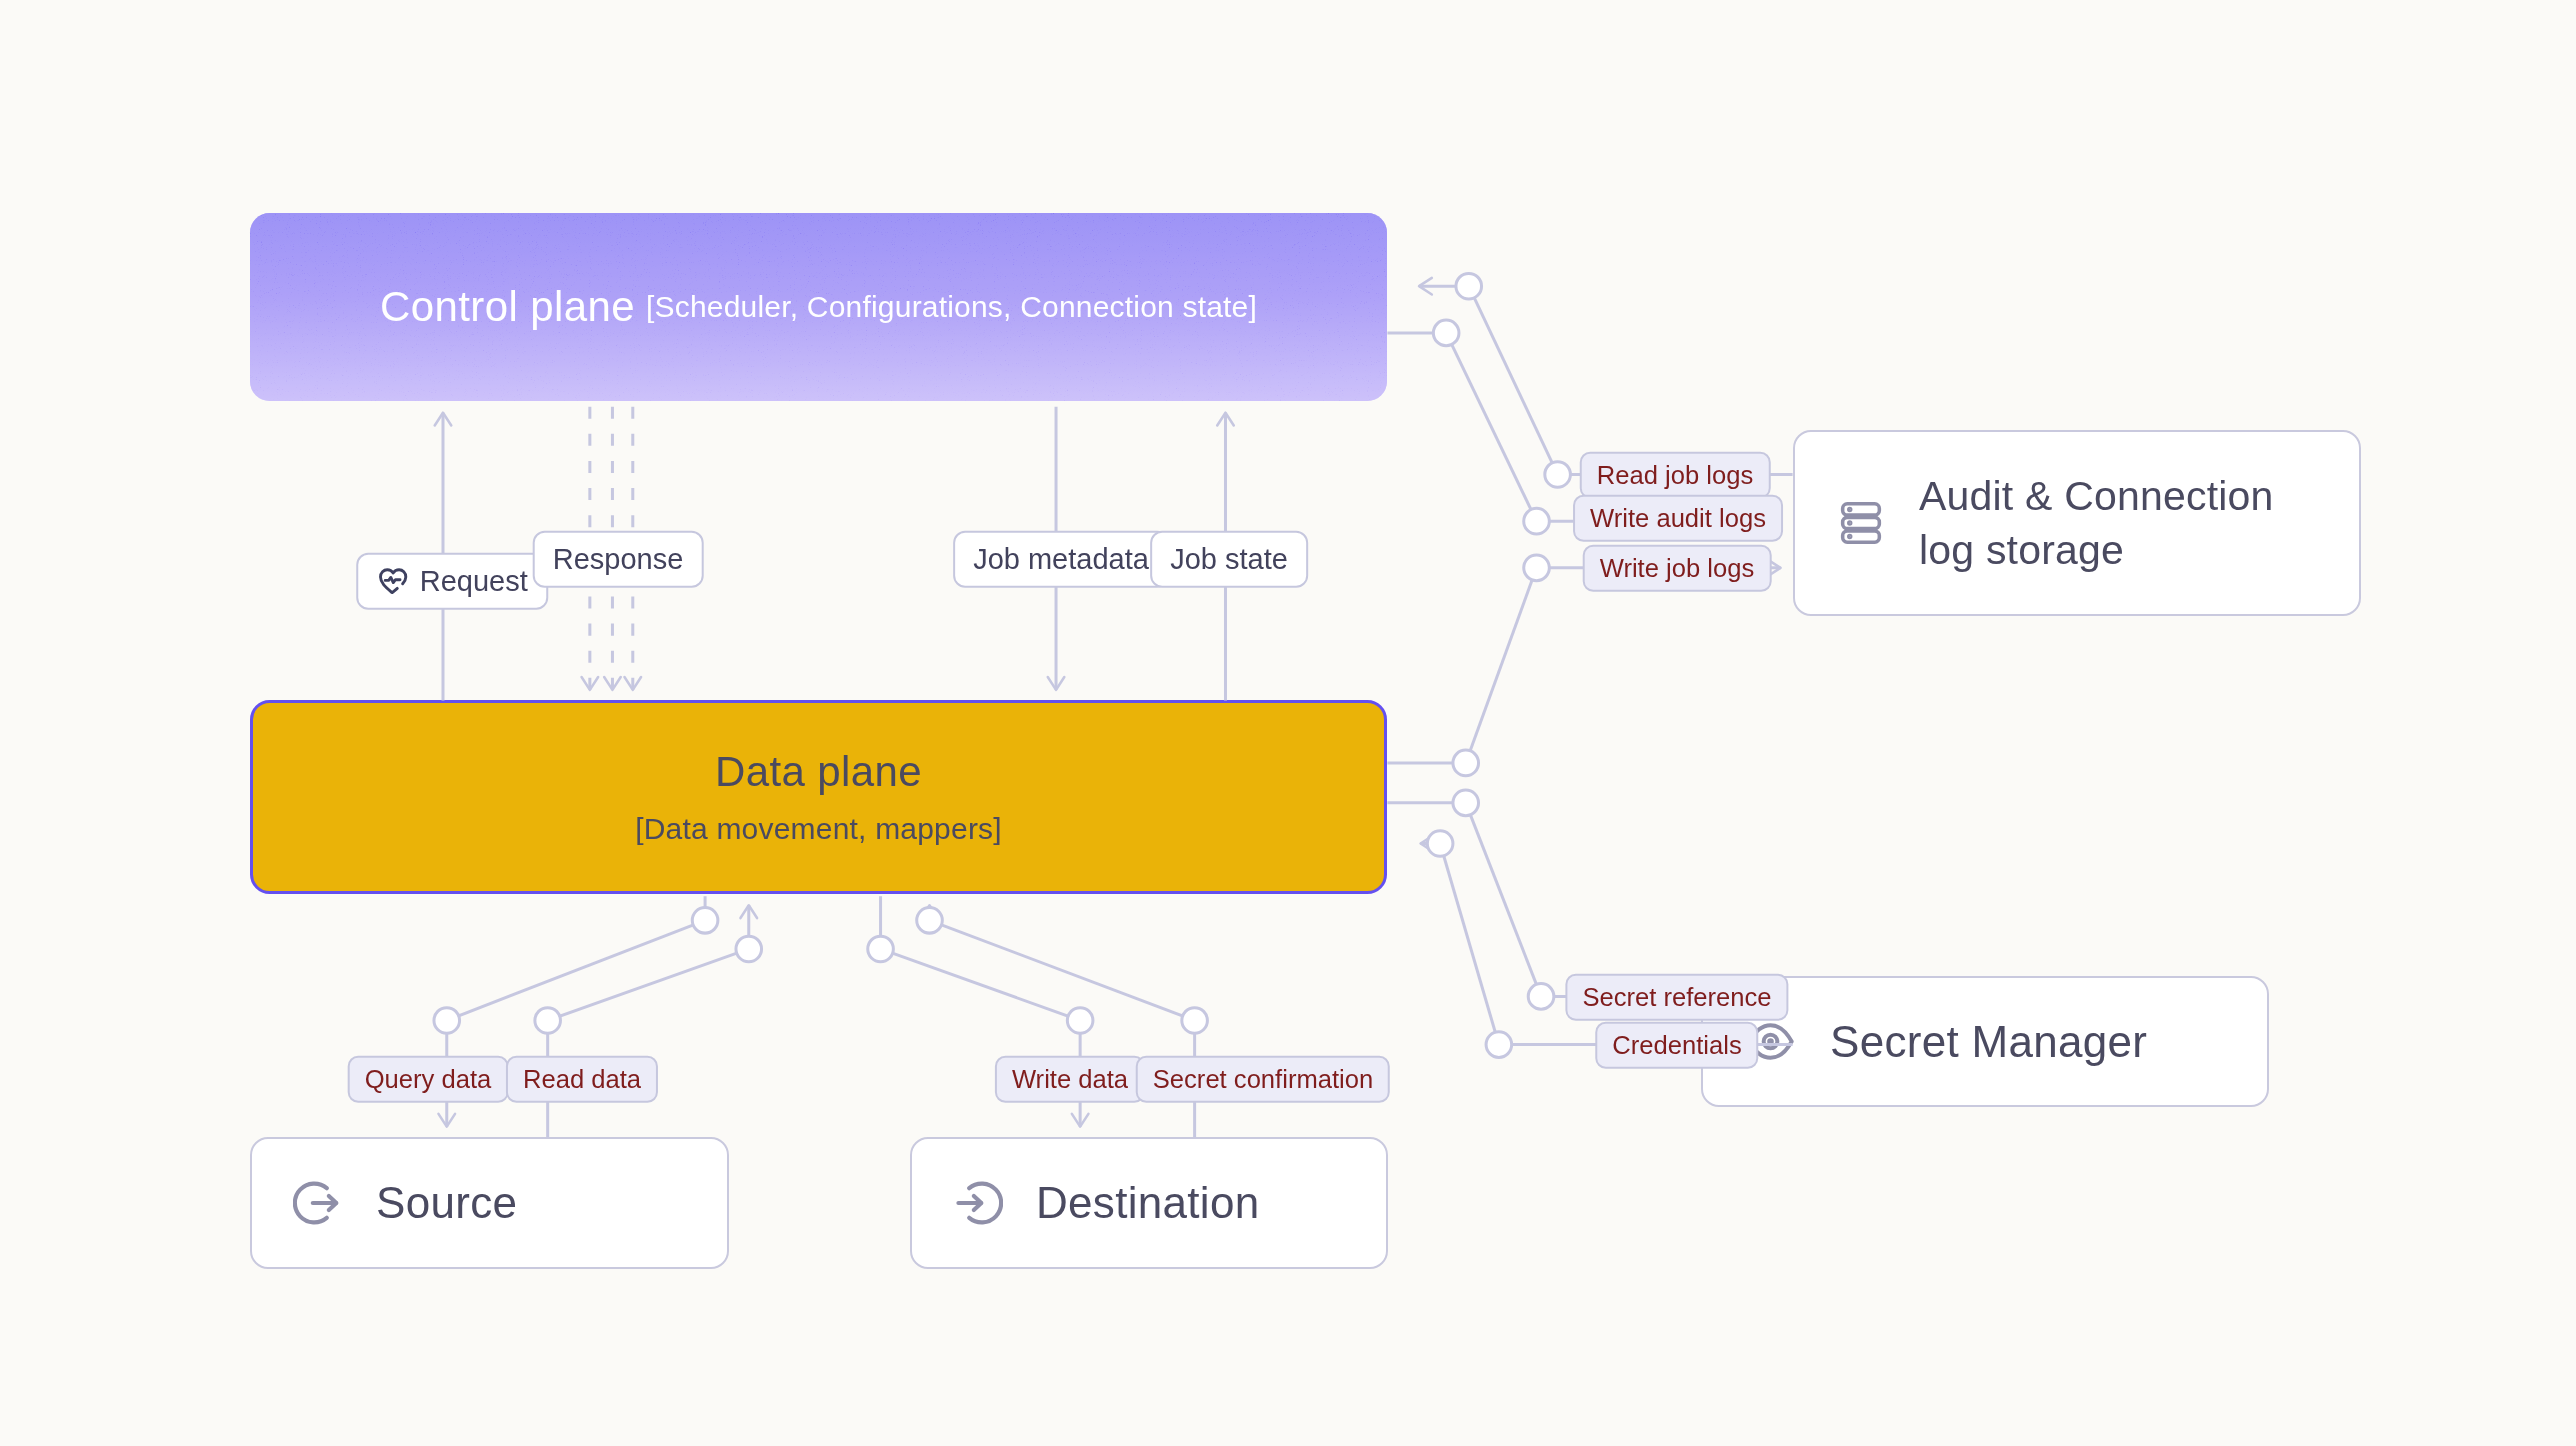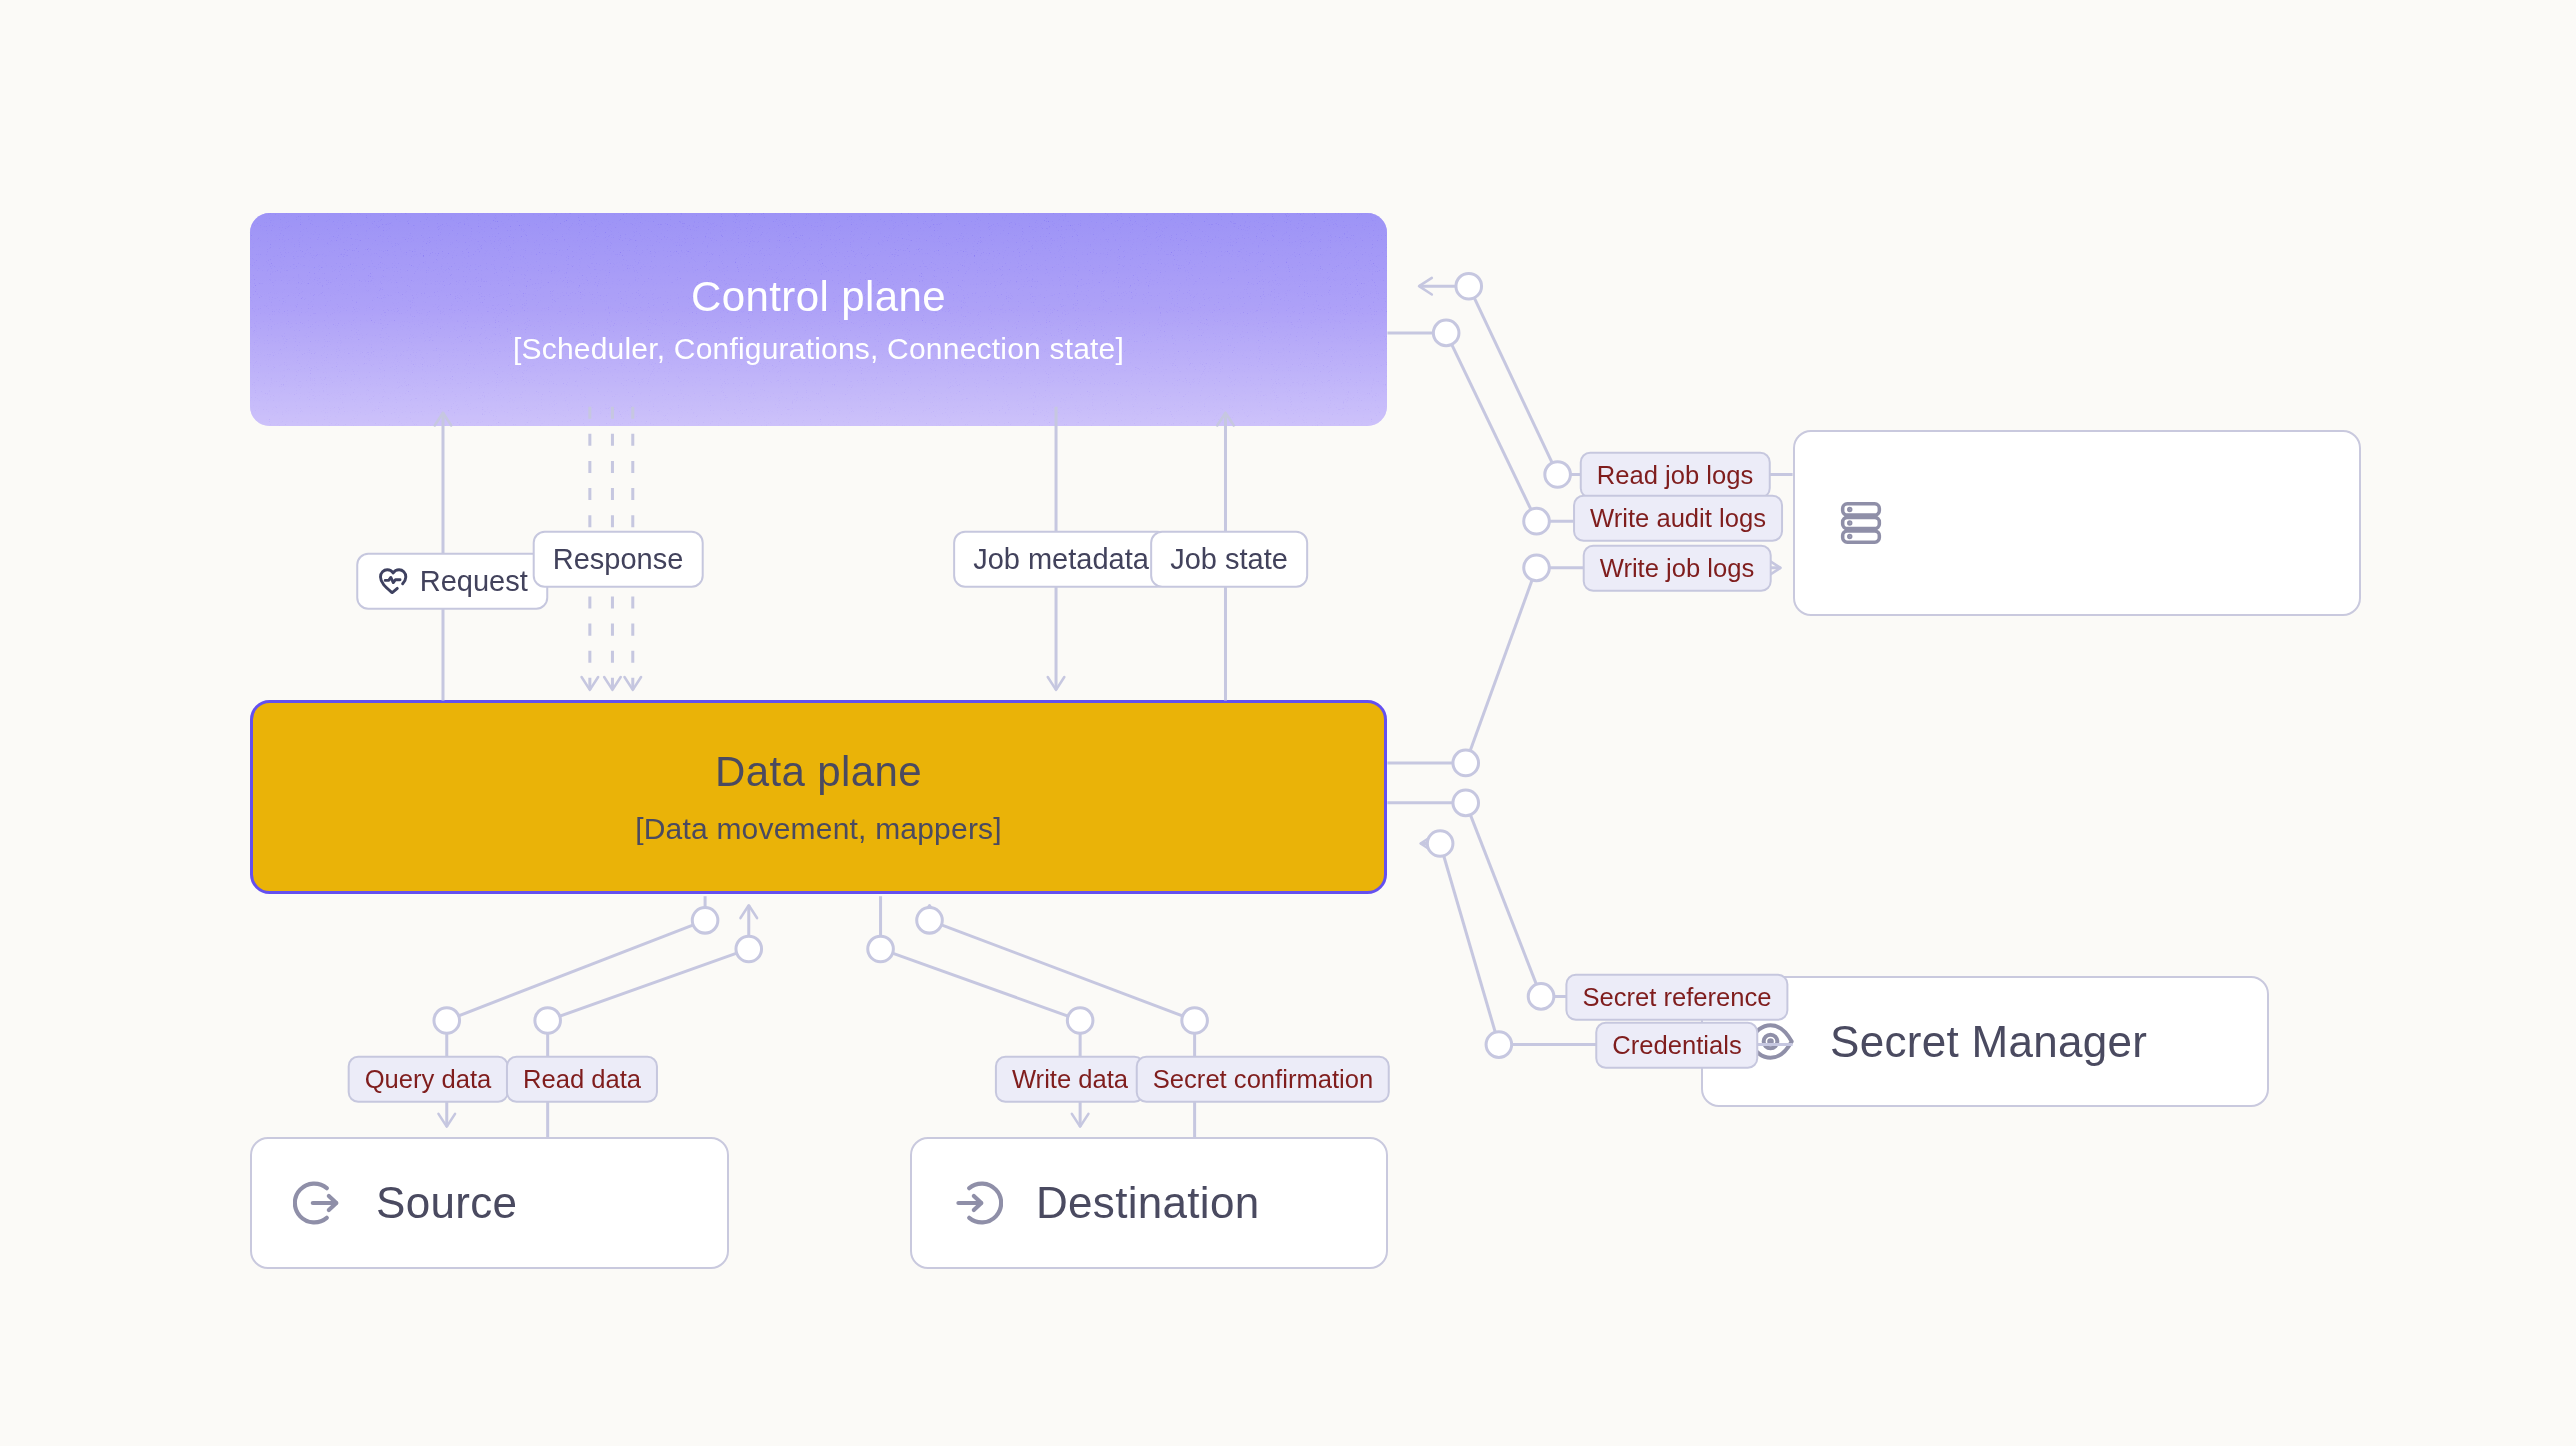--- a/index.html
+++ b/index.html
@@ -3,23 +3,23 @@
 <meta charset="utf-8">
 <style>
   html,body{margin:0;padding:0;background:#FBFAF7;}
   #stage{
     position:relative;width:2576px;height:1446px;background:#FBFAF7;overflow:hidden;
     font-family:"Liberation Sans", sans-serif;
   }
   
   .box{position:absolute;box-sizing:border-box;border-radius:19.6px;}
   .box-control{
-    left:250px;top:213px;width:1137px;height:213px;
+    left:250px;top:213px;width:1137px;height:188px;
     background:linear-gradient(180deg,#6B5CF2 0%,#8471F4 45%,#B3A2F8 100%);
-    display:flex;flex-direction:column;align-items:center;justify-content:center;gap:11px;
+    display:flex;flex-direction:row;align-items:center;justify-content:center;gap:11px;
     color:#FFFFFF;overflow:hidden;
   }
   .box-control .grain{position:absolute;inset:0;width:100%;height:100%;opacity:.34;pointer-events:none;}
   .box-title{font-size:42px;font-weight:500;letter-spacing:0.4px;position:relative;}
   .box-subtitle{font-size:30px;font-weight:400;letter-spacing:0.2px;position:relative;}
   .box-data{
     left:250px;top:700px;width:1137px;height:194px;background:#eab308;
     border:3.8px solid #6450F0;
     display:flex;flex-direction:column;align-items:center;justify-content:center;gap:16.6px;
     color:#4A4A60;
@@ -74,20 +74,24 @@
 
   <div class="box box-plain box-audit">
     <svg class="node-icon" width="50" height="50" viewBox="0 0 24 24" fill="none" stroke="#8F8FA8" stroke-width="1.7" stroke-linecap="round" stroke-linejoin="round">
       <rect x="3.2" y="2.8" width="17.6" height="5.4" rx="2.2"></rect>
       <rect x="3.2" y="9.3" width="17.6" height="5.4" rx="2.2"></rect>
       <rect x="3.2" y="15.8" width="17.6" height="5.4" rx="2.2"></rect>
       <circle cx="6.6" cy="5.5" r="0.45" fill="#8F8FA8"></circle>
       <circle cx="6.6" cy="12" r="0.45" fill="#8F8FA8"></circle>
       <circle cx="6.6" cy="18.5" r="0.45" fill="#8F8FA8"></circle>
     </svg>
+    <div class="two-line">
+      <div>Audit &amp; Connection</div>
+      <div>log storage</div>
+    </div>
   </div>
 
   <div class="box box-plain box-secret">
     <svg class="node-icon" width="53" height="53" viewBox="0 0 24 24" fill="none" stroke="#8F8FA8" stroke-width="1.8" stroke-linecap="round" stroke-linejoin="round">
       <path d="M2.4 12 C5.4 6.6 8.9 4.6 12 4.6 C15.1 4.6 18.6 6.6 21.6 12 C18.6 17.4 15.1 19.4 12 19.4 C8.9 19.4 5.4 17.4 2.4 12 Z"></path>
       <circle cx="12" cy="12" r="3.1"></circle>
       <circle cx="12" cy="12" r="0.6" fill="#8F8FA8"></circle>
     </svg>
     <div class="big-label">Secret Manager</div>
   </div>

